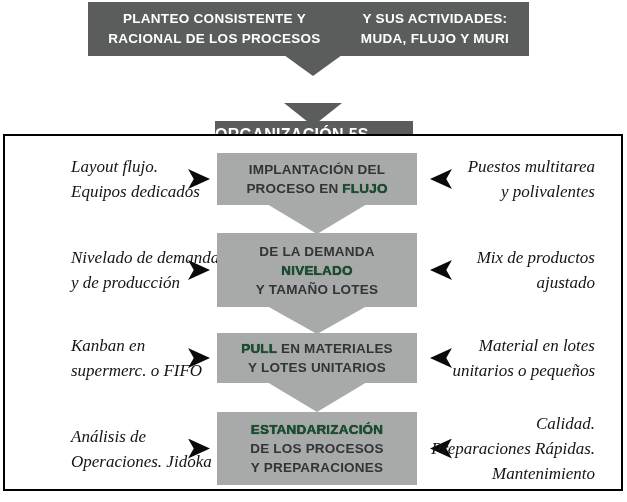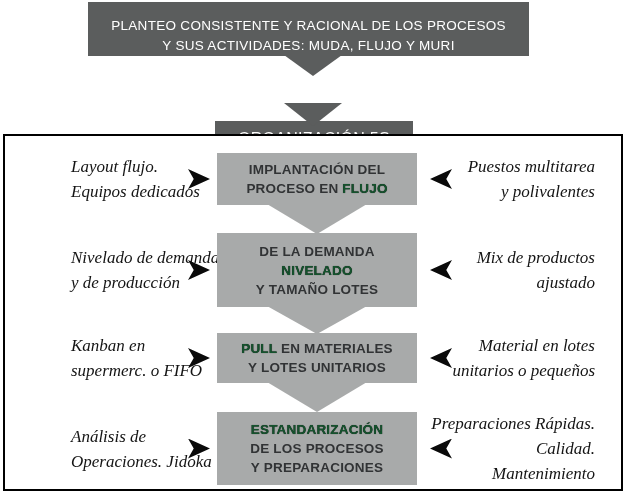--- a/index.html
+++ b/index.html
@@ -7,22 +7,22 @@
     width:627px; height:502px; position:relative; overflow:hidden;
     background:#ffffff;
     font-family:"Liberation Sans", sans-serif;
   }
 
   
   .banner {
     position:absolute;
     background:var(--dark-banner,#5b5d5d);
     color:var(--banner-text,#ffffff);
-    font-weight:normal; text-align:center;
-    display:flex; flex-direction:column; justify-content:flex-end; align-items:center;
+    font-weight:bold; text-align:center;
+    display:flex; flex-direction:row; justify-content:flex-start; align-items:center;
     letter-spacing:.3px;
   }
   #top-banner { left:88px; top:2px; width:441px; height:54px; font-size:13.5px; line-height:20px; }
   #org-banner { left:215px; top:77px; width:198px; height:27px; font-size:16px;margin-top:44px; }
 
   .tri-dark {
     position:absolute; width:58px;
     background:var(--dark-banner,#5b5d5d);
     clip-path:polygon(0 0, 100% 0, 50% 100%);
   }
@@ -170,19 +170,19 @@
     </div>
     <div class="col col-box">
       <div class="bline"><span></span><span class="strong">ESTANDARIZACIÓN</span><span></span></div>
       <div class="bline"><span>DE LOS PROCESOS</span><span class="strong"></span><span></span></div>
       <div class="bline"><span>Y PREPARACIONES</span><span class="strong"></span><span></span></div>
     </div>
     <div class="col col-arrow-l">
       <div class="arrow-l"></div>
     </div>
     <div class="col col-right">
+      <div class="side-line">Calidad.</div>
       <div class="side-line">Preparaciones Rápidas.</div>
-      <div class="side-line">Calidad.</div>
       <div class="side-line">Mantenimiento</div>
     </div>
   </div>
 
 </div>
 
 </body></html>

